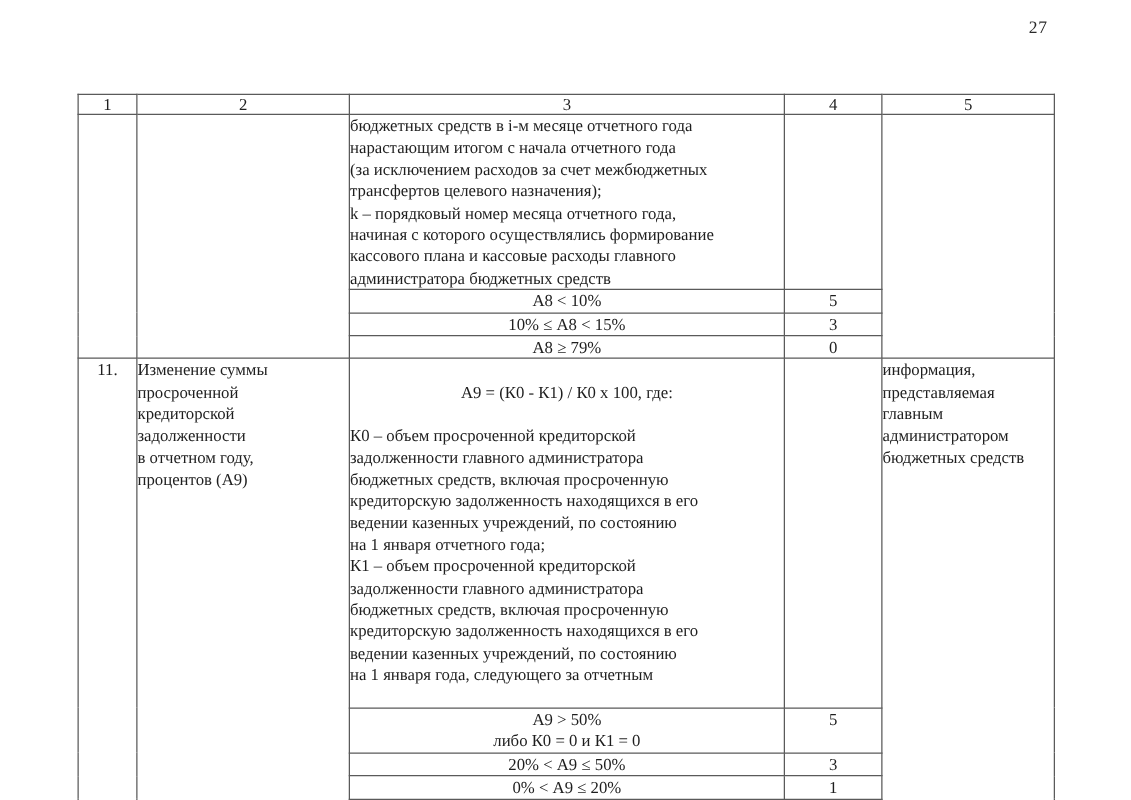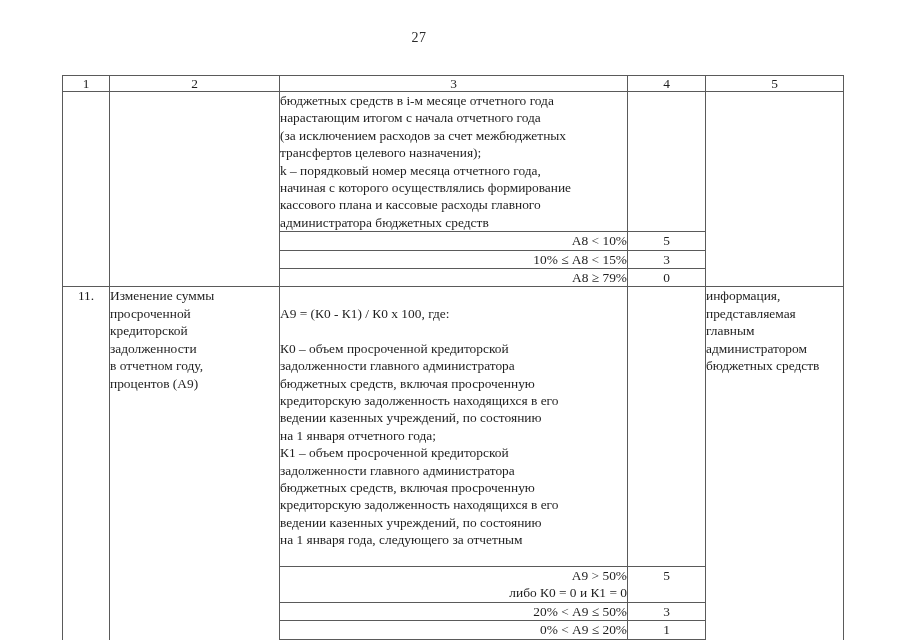--- a/index.html
+++ b/index.html
@@ -10,24 +10,24 @@
   body {
     width: 905px;
     height: 640px;
     position: relative;
     overflow: hidden;
     font-family: "Liberation Serif", "DejaVu Serif", serif;
     color: #1c1c1c;
   }
   .page-number {
     position: absolute;
-    top: 30px;
+    top: 15px;
     left: 0;
     width: 838px;
-    text-align: center;
+    text-align: right;
     font-size: 14px;
     color: #2a2a2a;
     letter-spacing: 0.5px;
   }
   table.doc-table {
     position: absolute;
     left: 62px;
     top: 75px;
     width: 781px;
     border-collapse: collapse;
@@ -56,25 +56,25 @@
   .cell-indicator {
     padding: 1px 4px 0 5px;
     white-space: pre-line;
   }
   .cell-desc {
     padding: 0 3px 0 4px;
     white-space: pre-line;
     margin-top: 20px;
   }
   .formula-line {
-    text-align: left;
+    text-align: center;
     white-space: pre-line;
   }
   .cell-condition {
-    text-align: right;
+    text-align: center;
     white-space: pre-line;
   }
   .cell-score {
     text-align: center;
   }
   .cell-info {
     padding: 1px 3px 0 4px;
     white-space: pre-line;
   }
   tr.row-main-a    { height: 139px; }

